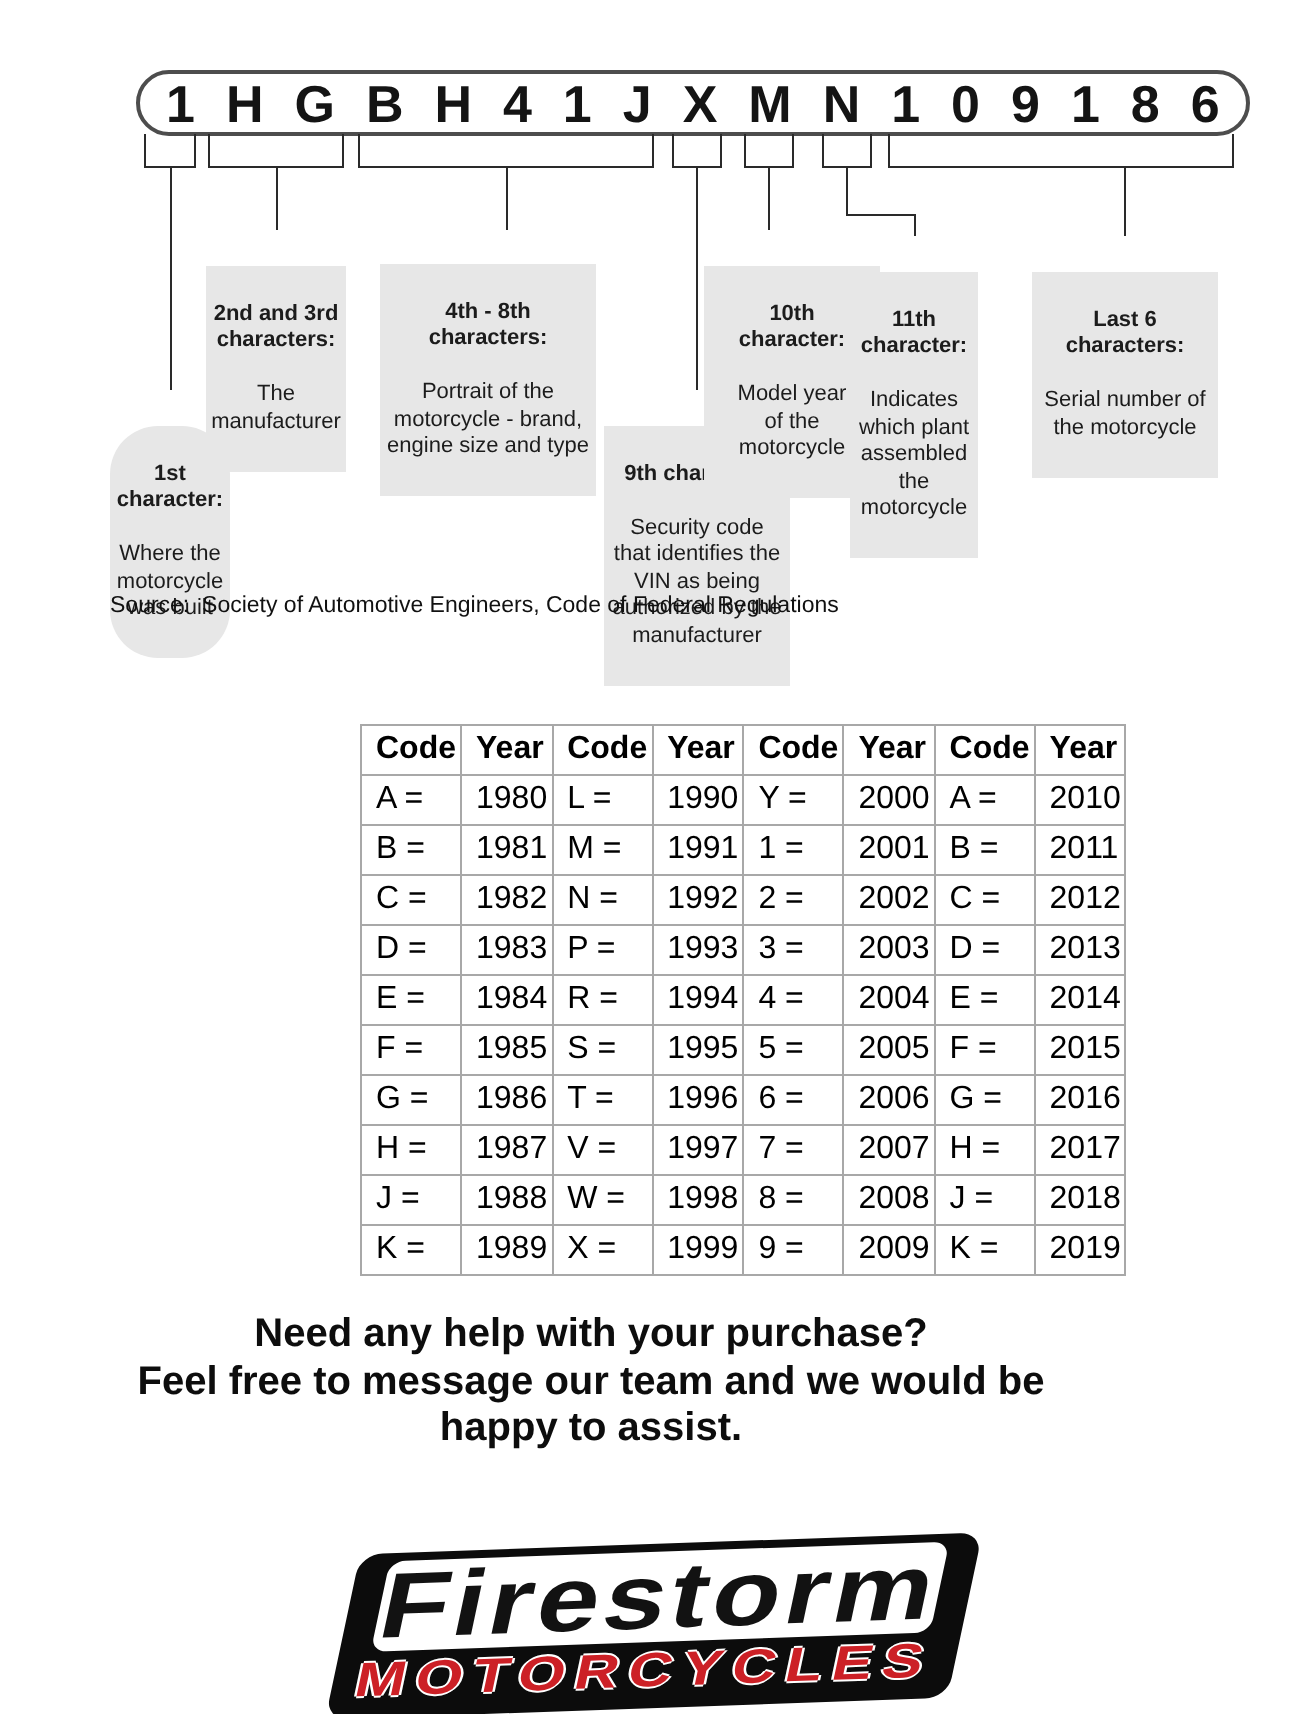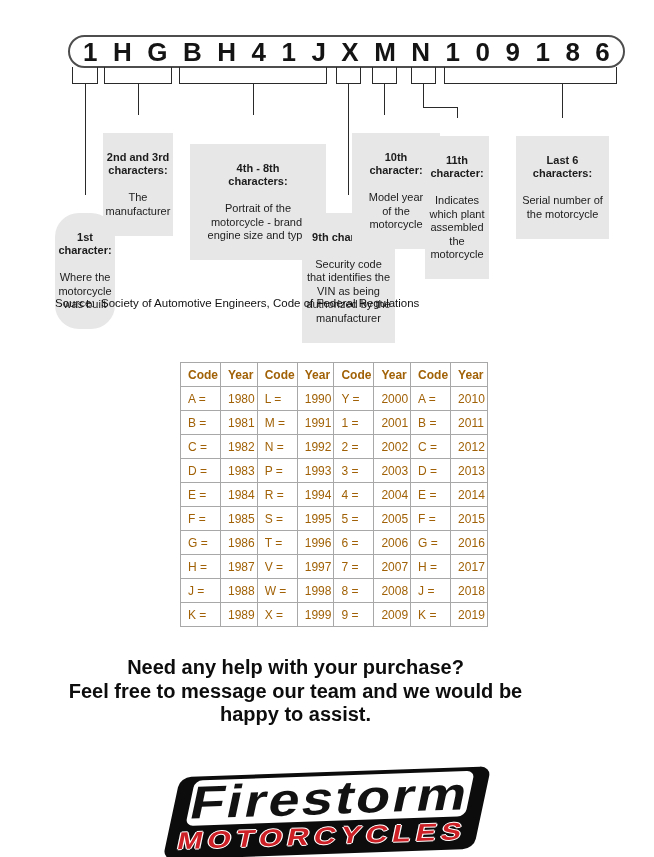--- a/index.html
+++ b/index.html
@@ -24,21 +24,21 @@
         font-size:11px;line-height:13.5px;color:#1c1c1c;
         padding:4px 2px;box-sizing:border-box;white-space:pre-line;margin-top:18px;}
   .vbox .t{font-weight:bold;display:block;}
   .vbox .b{display:block;}
 
   .source{position:absolute;left:55px;top:297px;font-size:11.5px;color:#111;
           white-space:pre;}
 
   
   .yeartable{position:absolute;left:180px;top:362px;border-collapse:collapse;
-             font-size:12px;color:#a16207;border-radius:17px;}
+             font-size:16px;color:#000000;border-radius:17px;}
   .yeartable th,.yeartable td{border:1px solid #a8a8a8;text-align:left;
              padding:3px 2px 3px 7px;height:17px;box-sizing:content-box;}
   .yeartable th{font-weight:bold;}
   .col-code{width:38px;}
   .col-year{width:34px;}
 
   .help{position:absolute;left:0;top:656px;width:591px;text-align:center;
         font-size:20px;line-height:23.5px;font-weight:bold;color:#0d0d0d;
         white-space:pre-line;}
 
@@ -105,21 +105,21 @@
     <span class="b">Where the
 motorcycle
 was built</span>
   </div>
   <div class="vbox" style="left:103px;top:115px;width:70px;">
     <span class="t">2nd and 3rd
 characters:</span>
     <span class="b">The
 manufacturer</span>
   </div>
-  <div class="vbox" style="left:190px;top:126px;width:136px;">
+  <div class="vbox" style="left:190px;top:114px;width:108px;">
     <span class="t">4th - 8th
 characters:</span>
     <span class="b">Portrait of the
 motorcycle - brand,
 engine size and type</span>
   </div>
   <div class="vbox" style="left:302px;top:195px;width:93px;">
     <span class="t">9th character:</span>
     <span class="b">Security code
 that identifies the

